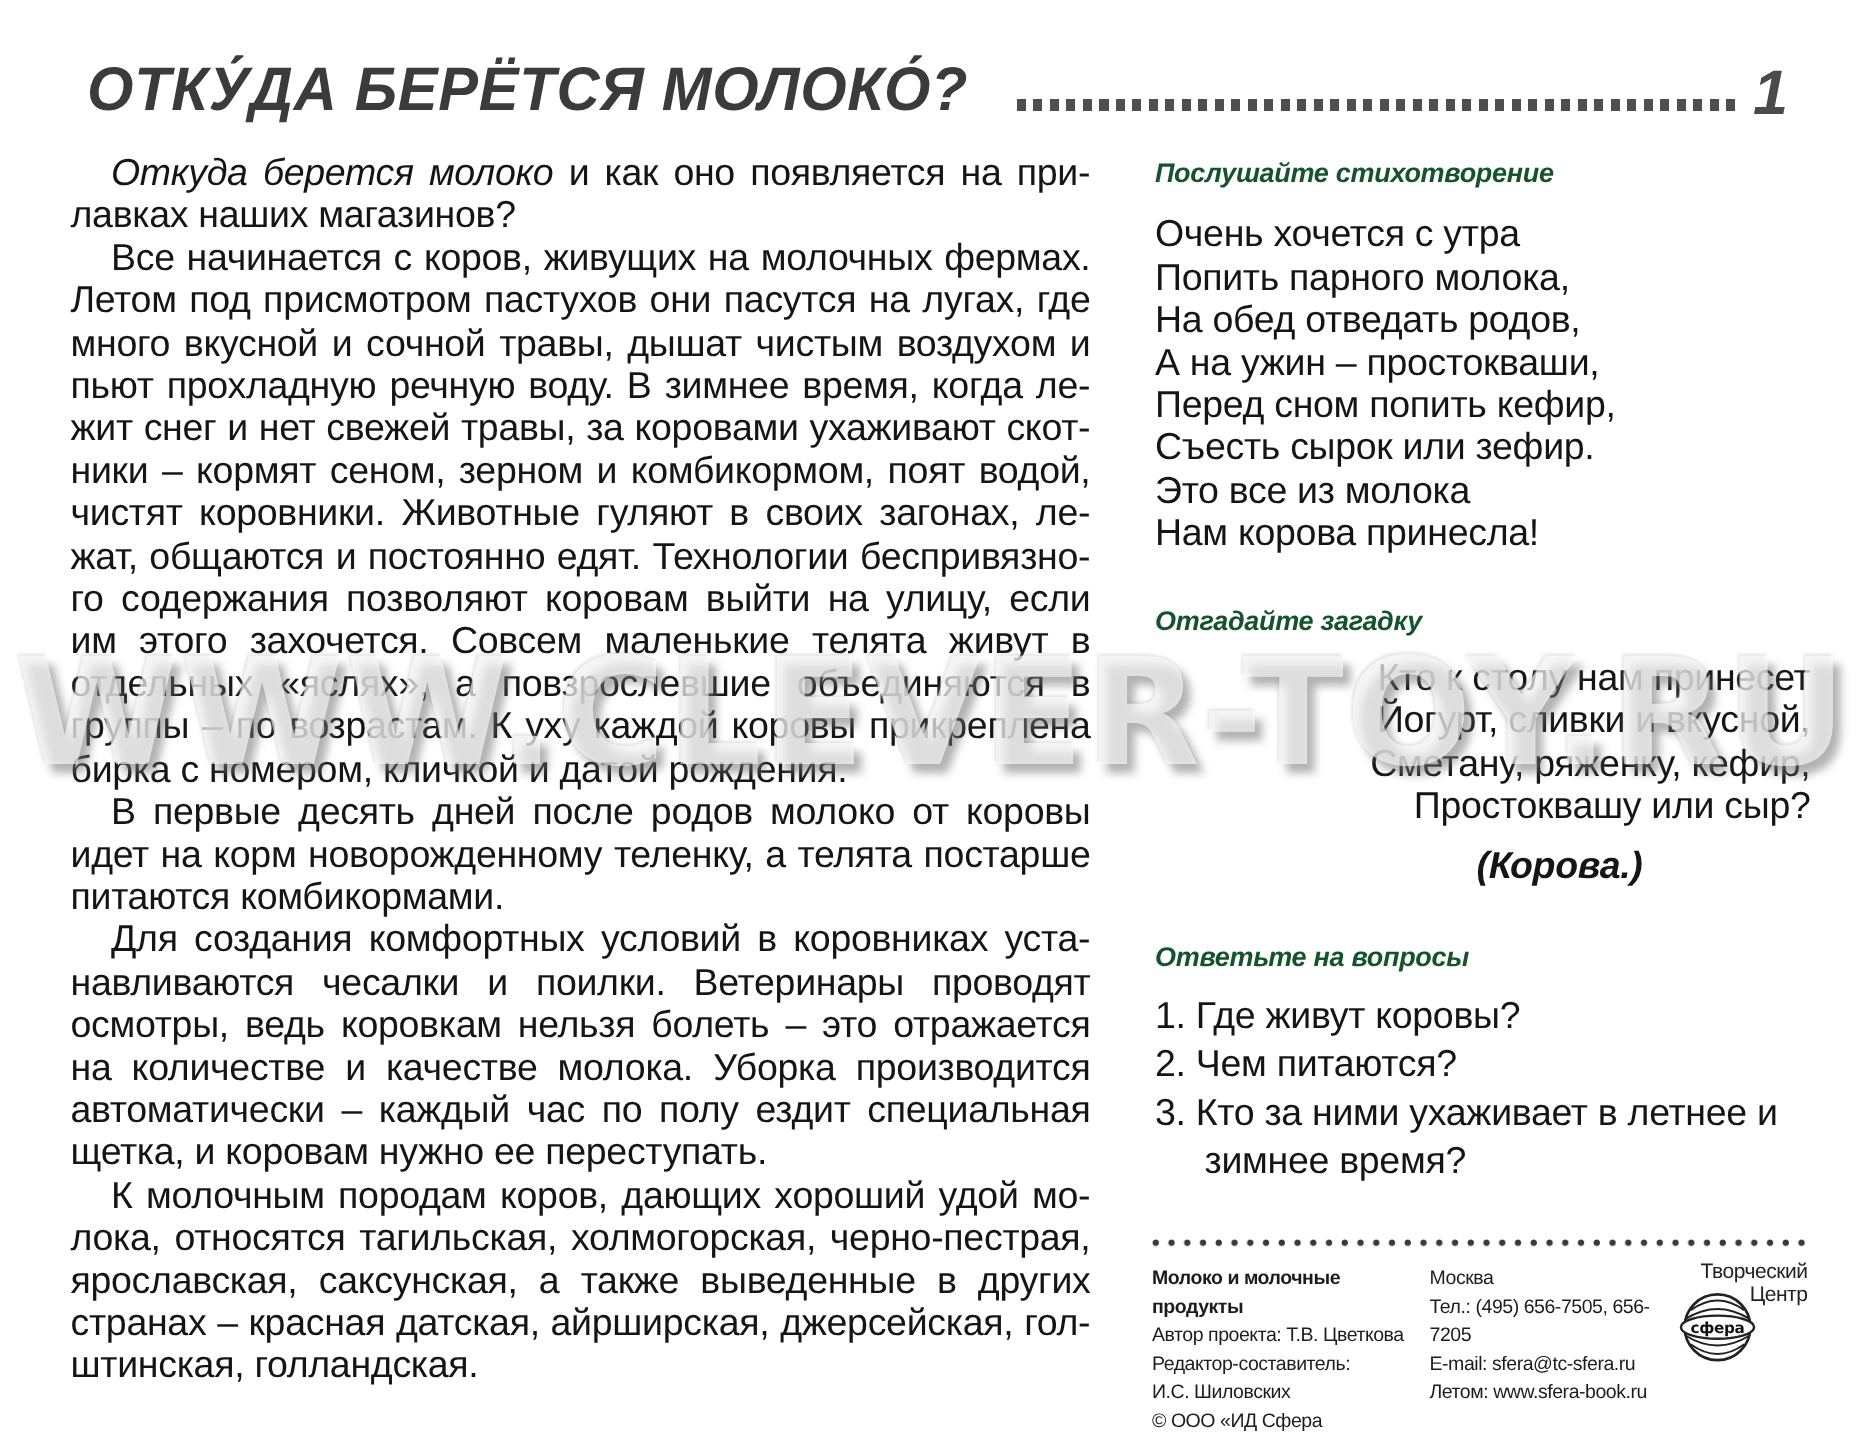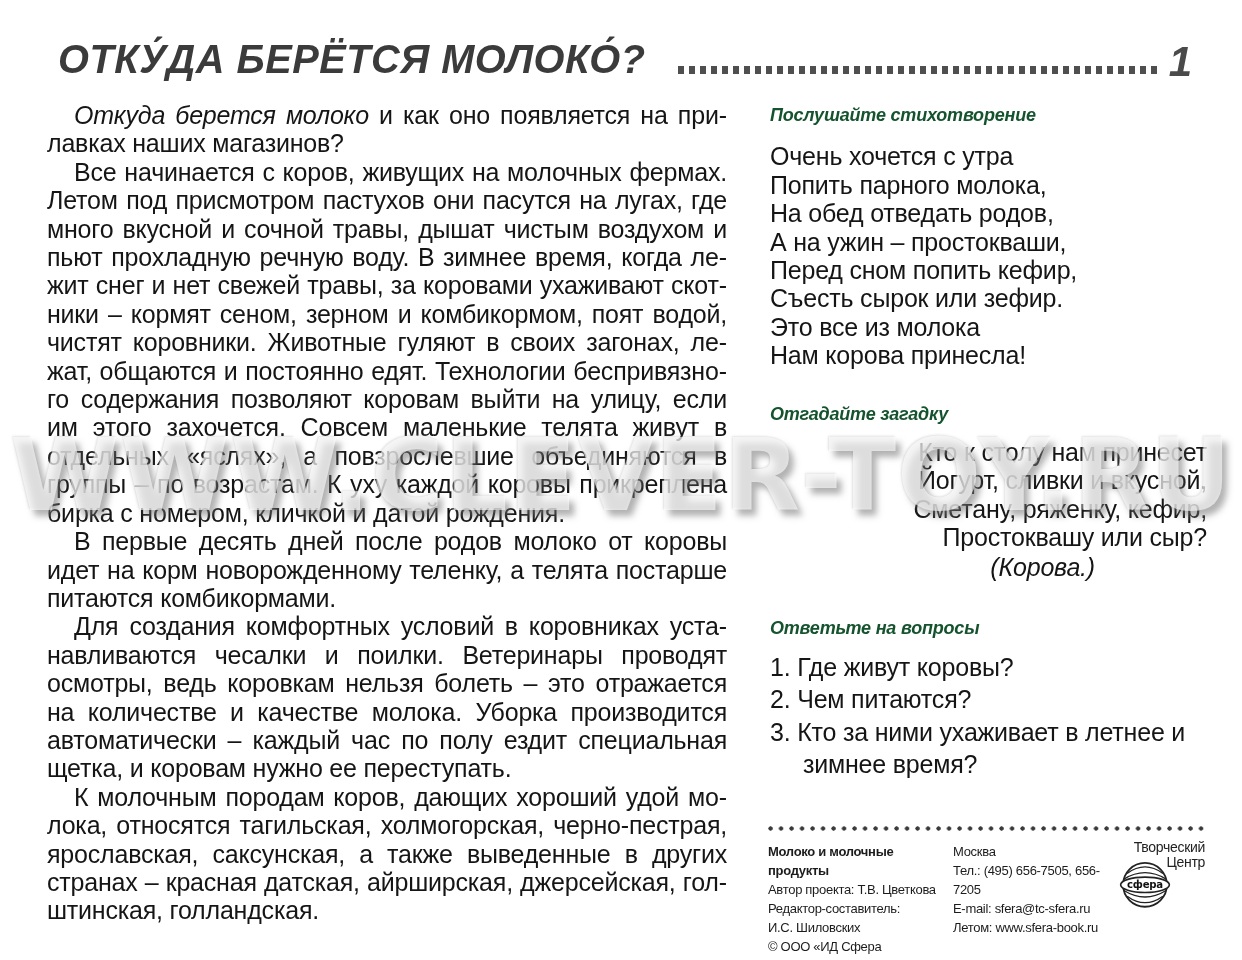--- a/index.html
+++ b/index.html
@@ -80,21 +80,22 @@
     font-style: italic;
     color: #14532d;
   }
   .poem-lines { margin-top: 13px; }
   .heading-riddle { margin-top: 30px; }
   .riddle-lines { margin-top: 10px; text-align: right; }
   .riddle-answer {
     font-style: italic;
     text-align: right;
     padding-right: 112px;
-    margin-top: 1px;
+    margin-top: 11px;
+    font-weight: bold;
   }
   .heading-questions { margin-top: 33px; }
   .question-list { margin-top: 8px; line-height: 32.5px; }
   .question { padding-left: 33px; text-indent: -33px; }
 
   
   .page-footer {
     position: absolute;
     left: 768px;
     width: 437px;

